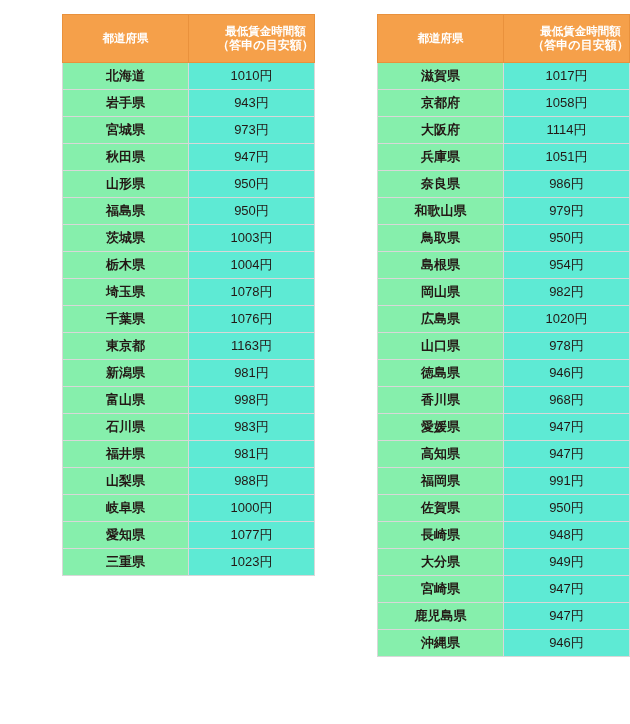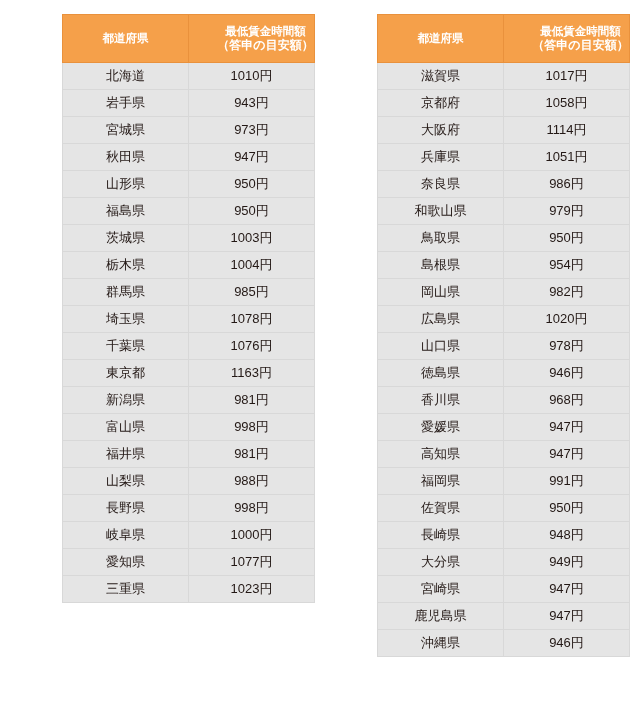--- a/index.html
+++ b/index.html
@@ -55,26 +55,27 @@
     border-color: #e9913c;
   }
   table.pref-table th.col-pref {
     width: 126px;
   }
   table.pref-table th.col-wage {
     width: 126px;
     padding-left: 28px;
   }
   table.pref-table td.cell-pref {
-    background: #e5e5e5;
+    background: #86efac;
     width: 126px;
     font-size: 13px;
+    font-weight: bold;
   }
   table.pref-table td.cell-wage {
-    background: #e5e5e5;
+    background: #5eead4;
     width: 126px;
     font-size: 13px;
   }
   .th-line2 {
     display: block;
     font-size: 12px;
   }
 </style>
 </head>
 <body>
@@ -119,54 +120,50 @@
           </tr>
           <tr>
             <td class="cell-pref">茨城県</td>
             <td class="cell-wage">1003円</td>
           </tr>
           <tr>
             <td class="cell-pref">栃木県</td>
             <td class="cell-wage">1004円</td>
           </tr>
           <tr>
-            <td class="cell-pref">群馬県</td>
-            <td class="cell-wage">985円</td>
-          </tr>
-          <tr>
             <td class="cell-pref">埼玉県</td>
             <td class="cell-wage">1078円</td>
           </tr>
           <tr>
             <td class="cell-pref">千葉県</td>
             <td class="cell-wage">1076円</td>
           </tr>
           <tr>
             <td class="cell-pref">東京都</td>
             <td class="cell-wage">1163円</td>
           </tr>
           <tr>
             <td class="cell-pref">新潟県</td>
             <td class="cell-wage">981円</td>
           </tr>
           <tr>
             <td class="cell-pref">富山県</td>
             <td class="cell-wage">998円</td>
           </tr>
           <tr>
+            <td class="cell-pref">石川県</td>
+            <td class="cell-wage">983円</td>
+          </tr>
+          <tr>
             <td class="cell-pref">福井県</td>
             <td class="cell-wage">981円</td>
           </tr>
           <tr>
             <td class="cell-pref">山梨県</td>
             <td class="cell-wage">988円</td>
-          </tr>
-          <tr>
-            <td class="cell-pref">長野県</td>
-            <td class="cell-wage">998円</td>
           </tr>
           <tr>
             <td class="cell-pref">岐阜県</td>
             <td class="cell-wage">1000円</td>
           </tr>
           <tr>
             <td class="cell-pref">愛知県</td>
             <td class="cell-wage">1077円</td>
           </tr>
           <tr>

